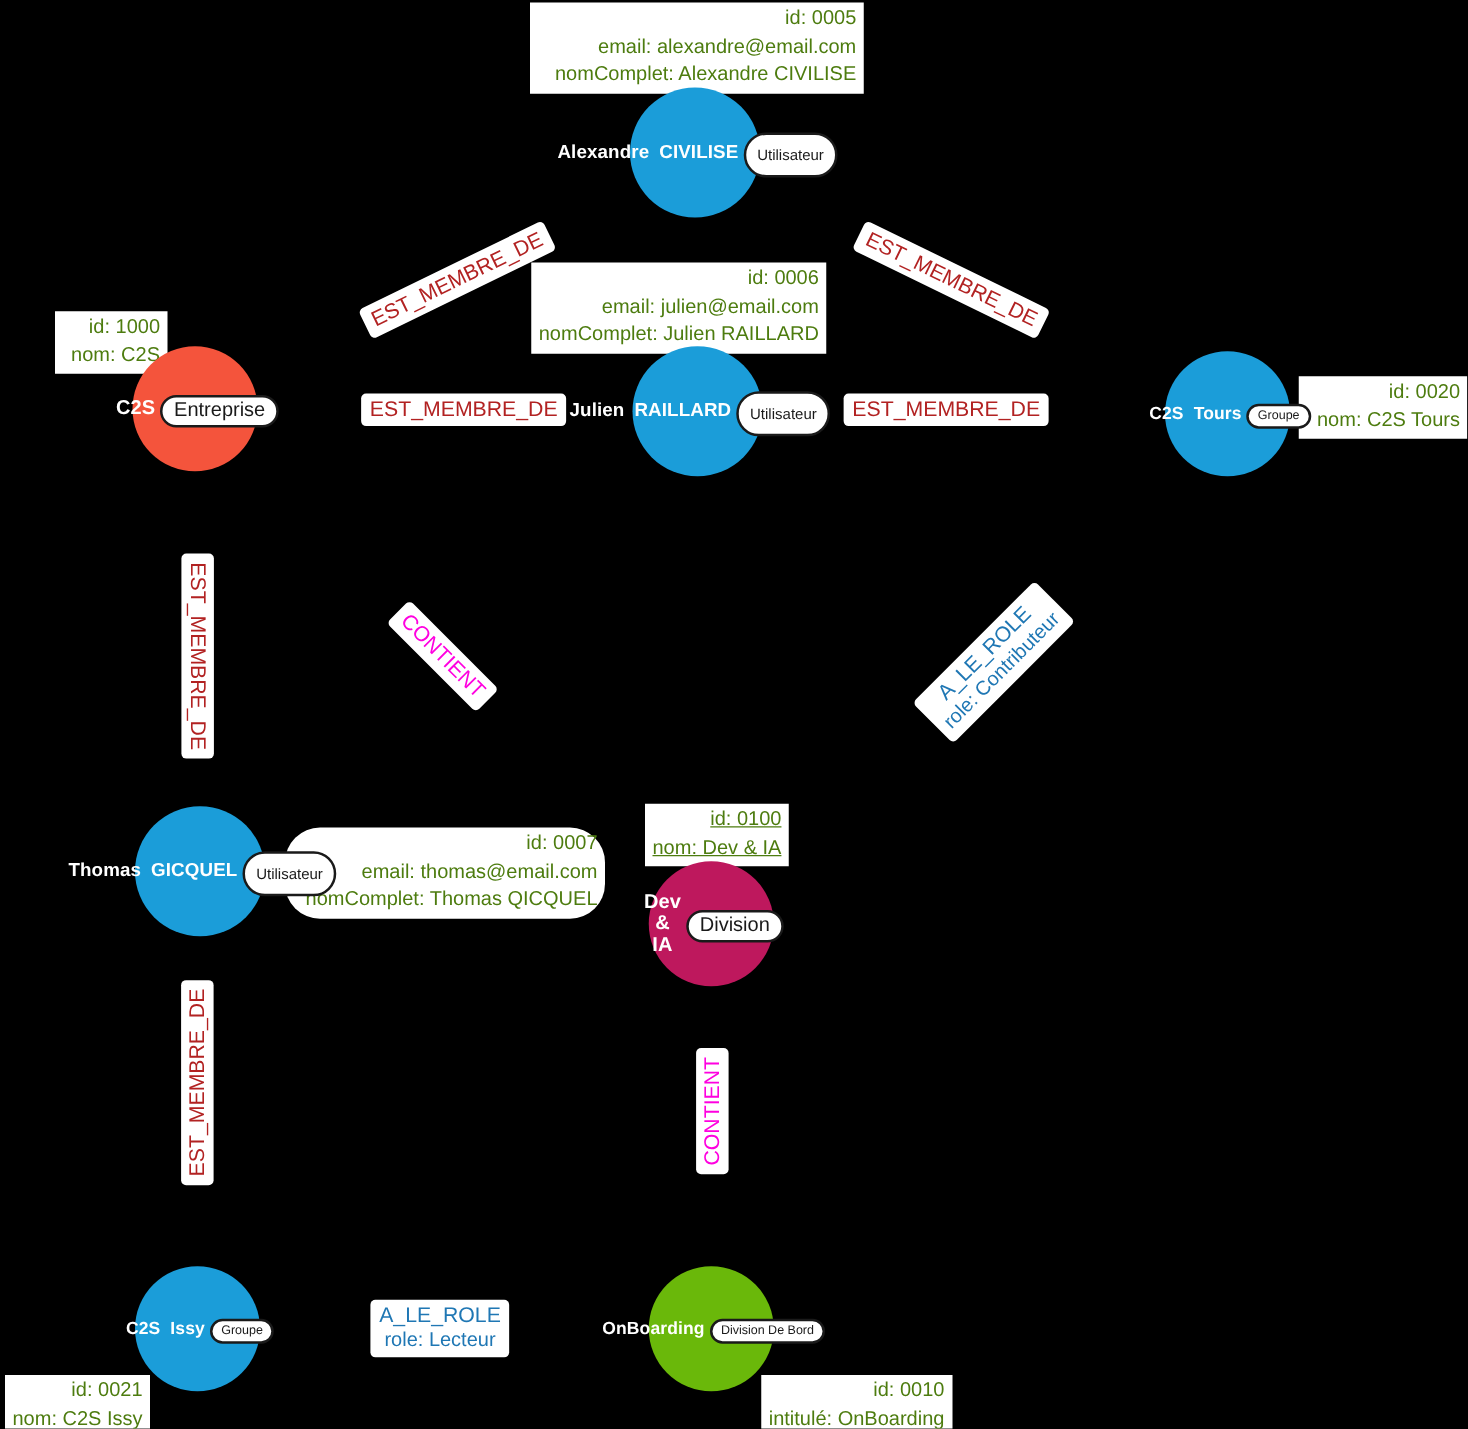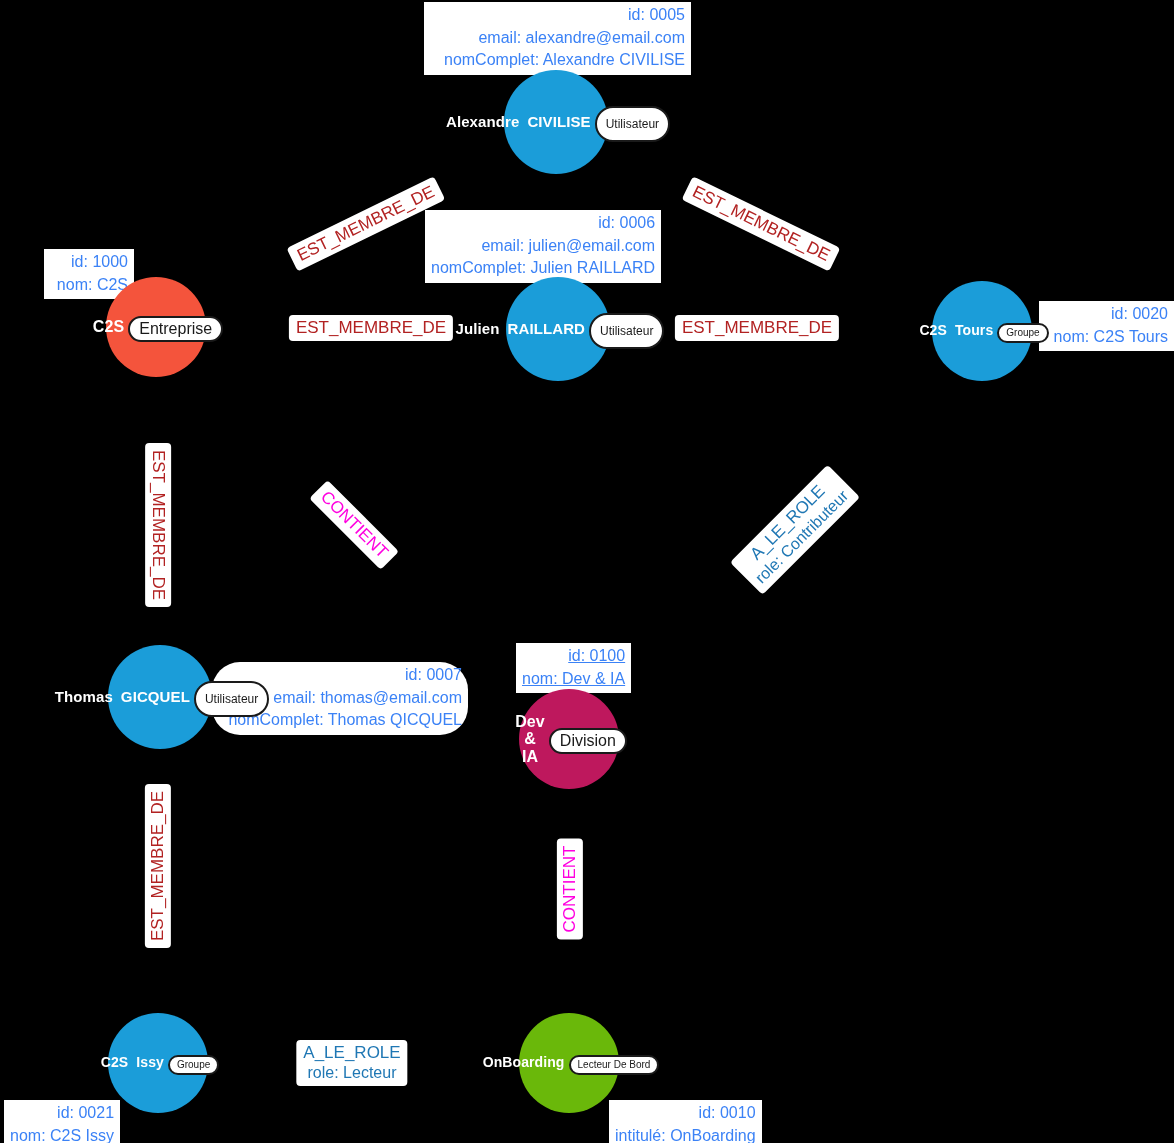--- a/index.html
+++ b/index.html
@@ -57,21 +57,21 @@
   .node.size-md .node-badge { font-size: 16px; padding: 3px 9px; }
 
   .node.size-sm  { width: 100px; height: 100px; }
   .node.size-sm .node-title { font-size: 14px; }
   .node.size-sm .node-badge { font-size: 10px; padding: 3px 7px; }
 
   
   .props {
     position: absolute;
     background: #ffffff;
-    color: #3b82f6;
+    color: #4d7c0f;
     font-size: 16px;
     line-height: 1.42;
     padding: 2px 6px 3px 6px;
     white-space: nowrap;
     text-align: right;
     box-sizing: border-box;
   }
   .props .prop-line { display: block; }
 
   
@@ -116,21 +116,21 @@
     </div>
     <div class="props" style="left: 425px; top: 210px; min-width: 233px;">
       <span class="prop-line">id: 0006</span>
       <span class="prop-line">email: julien@email.com</span>
       <span class="prop-line">nomComplet: Julien RAILLARD</span>
     </div>
     <div class="props" style="left: 1039px; top: 301px; min-width: 135px;">
       <span class="prop-line">id: 0020</span>
       <span class="prop-line">nom: C2S Tours</span>
     </div>
-    <div class="props" style="left: 212px; top: 662px; min-width: 256px; border-radius: 28px;">
+    <div class="props" style="left: 228px; top: 662px; min-width: 256px; border-radius: 28px;">
       <span class="prop-line">id: 0007</span>
       <span class="prop-line">email: thomas@email.com</span>
       <span class="prop-line">nomComplet: Thomas QICQUEL</span>
     </div>
     <div class="props" style="left: 516px; top: 643px; min-width: 110px; text-decoration: underline;">
       <span class="prop-line">id: 0100</span>
       <span class="prop-line">nom: Dev &amp; IA</span>
     </div>
     <div class="props" style="left: 4px; top: 1100px; min-width: 115px;">
       <span class="prop-line">id: 0021</span>
@@ -178,15 +178,15 @@
       <div class="node-title">Dev &amp; IA</div>
       <div class="node-badge">Division</div>
     </div>
     <div class="node size-sm" style="left: 108px; top: 1013px; background: rgb(27, 157, 217);">
       <div class="node-title">C2S</div>
       <div class="node-title">Issy</div>
       <div class="node-badge">Groupe</div>
     </div>
     <div class="node size-sm" style="left: 519px; top: 1013px; background: rgb(106, 184, 10); align-items: center;">
       <div class="node-title">OnBoarding</div>
-      <div class="node-badge">Lecteur De Bord</div>
+      <div class="node-badge">Division De Bord</div>
     </div>
   </div>
 
 </body></html>

